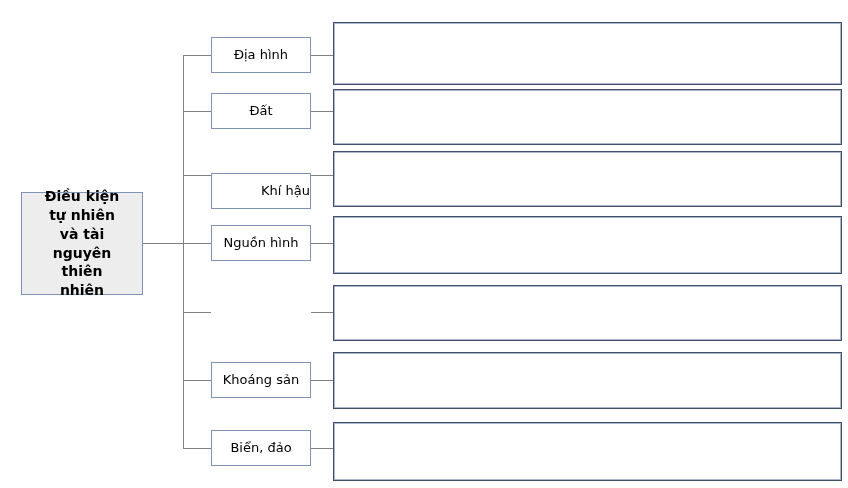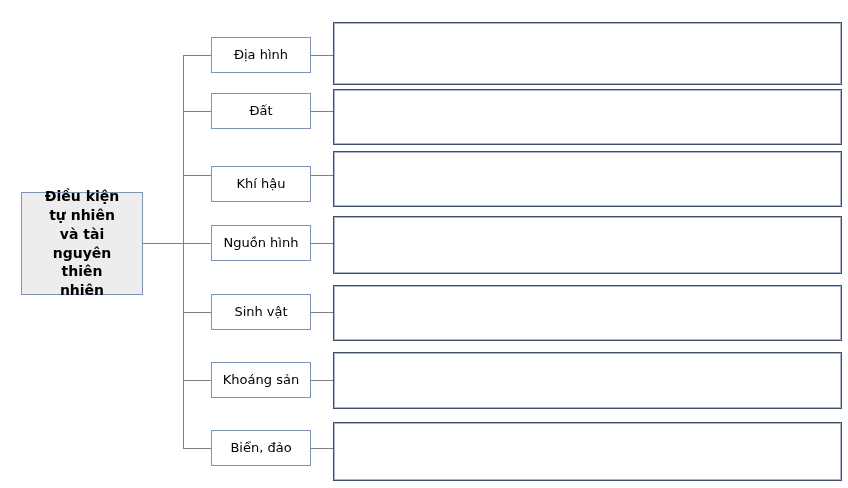--- a/index.html
+++ b/index.html
@@ -117,28 +117,25 @@
   <div class="line line-h" style="left:311px; top:312px; width:22px;"></div>
   <div class="line line-h" style="left:311px; top:380px; width:22px;"></div>
   <div class="line line-h" style="left:311px; top:448px; width:22px;"></div>
 
   <div class="label-box" style="top:93px;">
     <span class="label-text">Đất</span>
   </div>
   <div class="label-box" style="top:37px;">
     <span class="label-text">Địa hình</span>
   </div>
-  <div class="label-box" style="top:166px;">
+  <div class="label-box" style="top:173px;justify-content:flex-end;">
     <span class="label-text">Khí hậu</span>
   </div>
   <div class="label-box" style="top:225px;">
     <span class="label-text">Nguồn hình</span>
-  </div>
-  <div class="label-box" style="top:294px;">
-    <span class="label-text">Sinh vật</span>
   </div>
   <div class="label-box" style="top:430px;">
     <span class="label-text">Biển, đảo</span>
   </div>
   <div class="label-box" style="top:362px;">
     <span class="label-text">Khoáng sản</span>
   </div>
 
   <div class="content-box" style="top:22px; height:63px;">
     <span class="content-text"></span>

